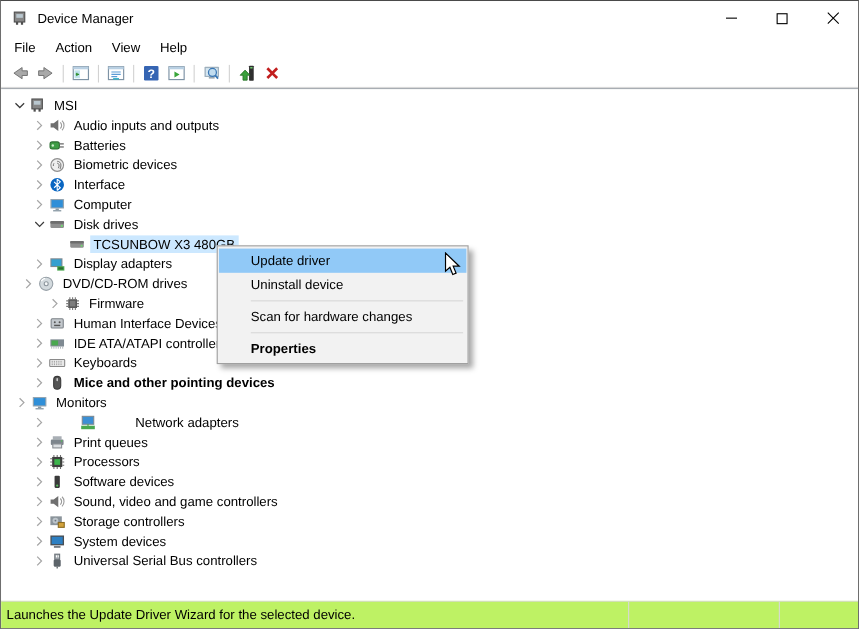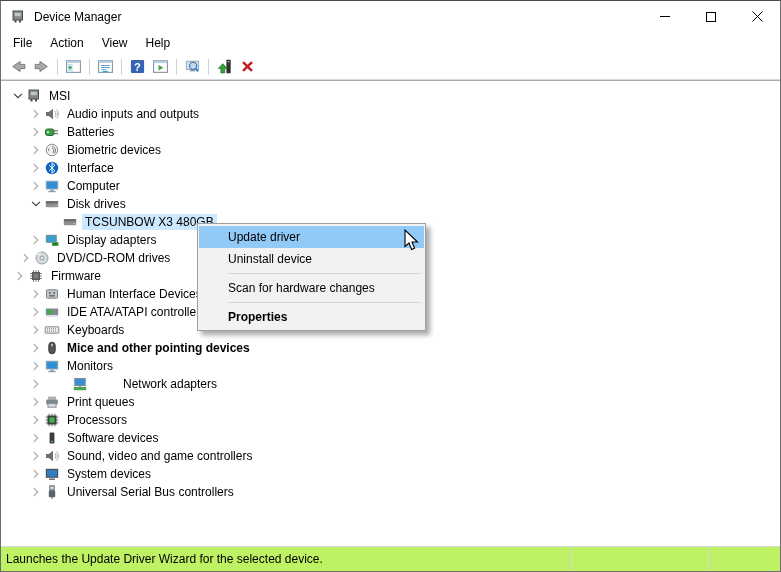--- a/index.html
+++ b/index.html
@@ -327,21 +327,21 @@
         </span>
         <span class="ticon">
           <svg viewBox="0 0 16 16">
             <circle cx="8" cy="8" r="6" fill="#d3dade" stroke="#97a0a7"></circle>
             <circle cx="8" cy="8" r="1.8" fill="#f7f9fa" stroke="#8e979e"></circle>
             <path d="M3.5 5.5 A5 5 0 0 1 7 3.1" stroke="#fff" stroke-width="1.2" fill="none"></path>
           </svg>
         </span>
         <span class="tlabel">DVD/CD-ROM drives</span>
       </div>
-      <div class="tree-row" style="padding-left: 10px;">
+      <div class="tree-row" style="padding-left: 40px;">
         <span class="chev">
           <svg viewBox="0 0 16 16">
             <path d="M5.5 3.5 L10 8 L5.5 12.5" fill="none" stroke="#a6a6a6" stroke-width="1.3"></path>
           </svg>
         </span>
         <span class="ticon">
           <svg viewBox="0 0 16 16">
             <rect x="4" y="4" width="8" height="8" fill="#5a5a5a"></rect>
             <rect x="5.5" y="5.5" width="5" height="5" fill="#7d7d7d"></rect>
             <path d="M5.5 2.2 V4 M8 2.2 V4 M10.5 2.2 V4 M5.5 12 V13.8 M8 12 V13.8 M10.5 12 V13.8 M2.2 5.5 H4 M2.2 8 H4 M2.2 10.5 H4 M12 5.5 H13.8 M12 8 H13.8 M12 10.5 H13.8" stroke="#777" stroke-width="1"></path>
@@ -401,21 +401,21 @@
           </svg>
         </span>
         <span class="ticon">
           <svg viewBox="0 0 16 16">
             <rect x="4.8" y="2.2" width="6.4" height="11.6" rx="3.2" fill="#555" stroke="#3a3a3a"></rect>
             <rect x="7.3" y="3.6" width="1.4" height="3" rx=".7" fill="#cfcfcf"></rect>
           </svg>
         </span>
         <span class="tlabel">Mice and other pointing devices</span>
       </div>
-      <div class="tree-row" style="padding-left: 26px;">
+      <div class="tree-row" style="padding-left: 10px;">
         <span class="chev">
           <svg viewBox="0 0 16 16">
             <path d="M5.5 3.5 L10 8 L5.5 12.5" fill="none" stroke="#a6a6a6" stroke-width="1.3"></path>
           </svg>
         </span>
         <span class="ticon">
           <svg viewBox="0 0 16 16">
             <rect x="1.8" y="2.8" width="12.4" height="8.8" rx=".5" fill="#93a5b2"></rect>
             <rect x="2.9" y="3.9" width="10.2" height="6.6" fill="#2f8fd8"></rect>
             <rect x="6.5" y="11.6" width="3" height="1.4" fill="#8a9aa5"></rect>
@@ -490,20 +490,36 @@
             <path d="M5.5 3.5 L10 8 L5.5 12.5" fill="none" stroke="#a6a6a6" stroke-width="1.3"></path>
           </svg>
         </span>
         <span class="ticon">
           <svg viewBox="0 0 16 16">
             <path d="M2 6 h2.8 L9 2.8 V13.2 L4.8 10 H2 Z" fill="#6f6f6f"></path>
             <path d="M10.8 5.2 c1.6 1.5 1.6 4.1 0 5.6 M12.4 3.6 c2.4 2.3 2.4 6.5 0 8.8" stroke="#9a9a9a" stroke-width="1" fill="none"></path>
           </svg>
         </span>
         <span class="tlabel">Sound, video and game controllers</span>
+      </div>
+      <div class="tree-row" style="padding-left: 26px;">
+        <span class="chev">
+          <svg viewBox="0 0 16 16">
+            <path d="M5.5 3.5 L10 8 L5.5 12.5" fill="none" stroke="#a6a6a6" stroke-width="1.3"></path>
+          </svg>
+        </span>
+        <span class="ticon">
+          <svg viewBox="0 0 16 16">
+            <rect x="1.8" y="3.4" width="10.4" height="8" fill="#8b949b"></rect>
+            <circle cx="6.4" cy="7.2" r="2.6" fill="#bcc4ca"></circle>
+            <circle cx="6.4" cy="7.2" r=".8" fill="#6e767d"></circle>
+            <rect x="9" y="9" width="5.4" height="4.4" fill="#d2a23c" stroke="#8a6b22"></rect>
+          </svg>
+        </span>
+        <span class="tlabel">Storage controllers</span>
       </div>
       <div class="tree-row" style="padding-left: 26px;">
         <span class="chev">
           <svg viewBox="0 0 16 16">
             <path d="M5.5 3.5 L10 8 L5.5 12.5" fill="none" stroke="#a6a6a6" stroke-width="1.3"></path>
           </svg>
         </span>
         <span class="ticon">
           <svg viewBox="0 0 16 16">
             <rect x="1.8" y="2.8" width="12.4" height="9" fill="#4a4f54"></rect>

